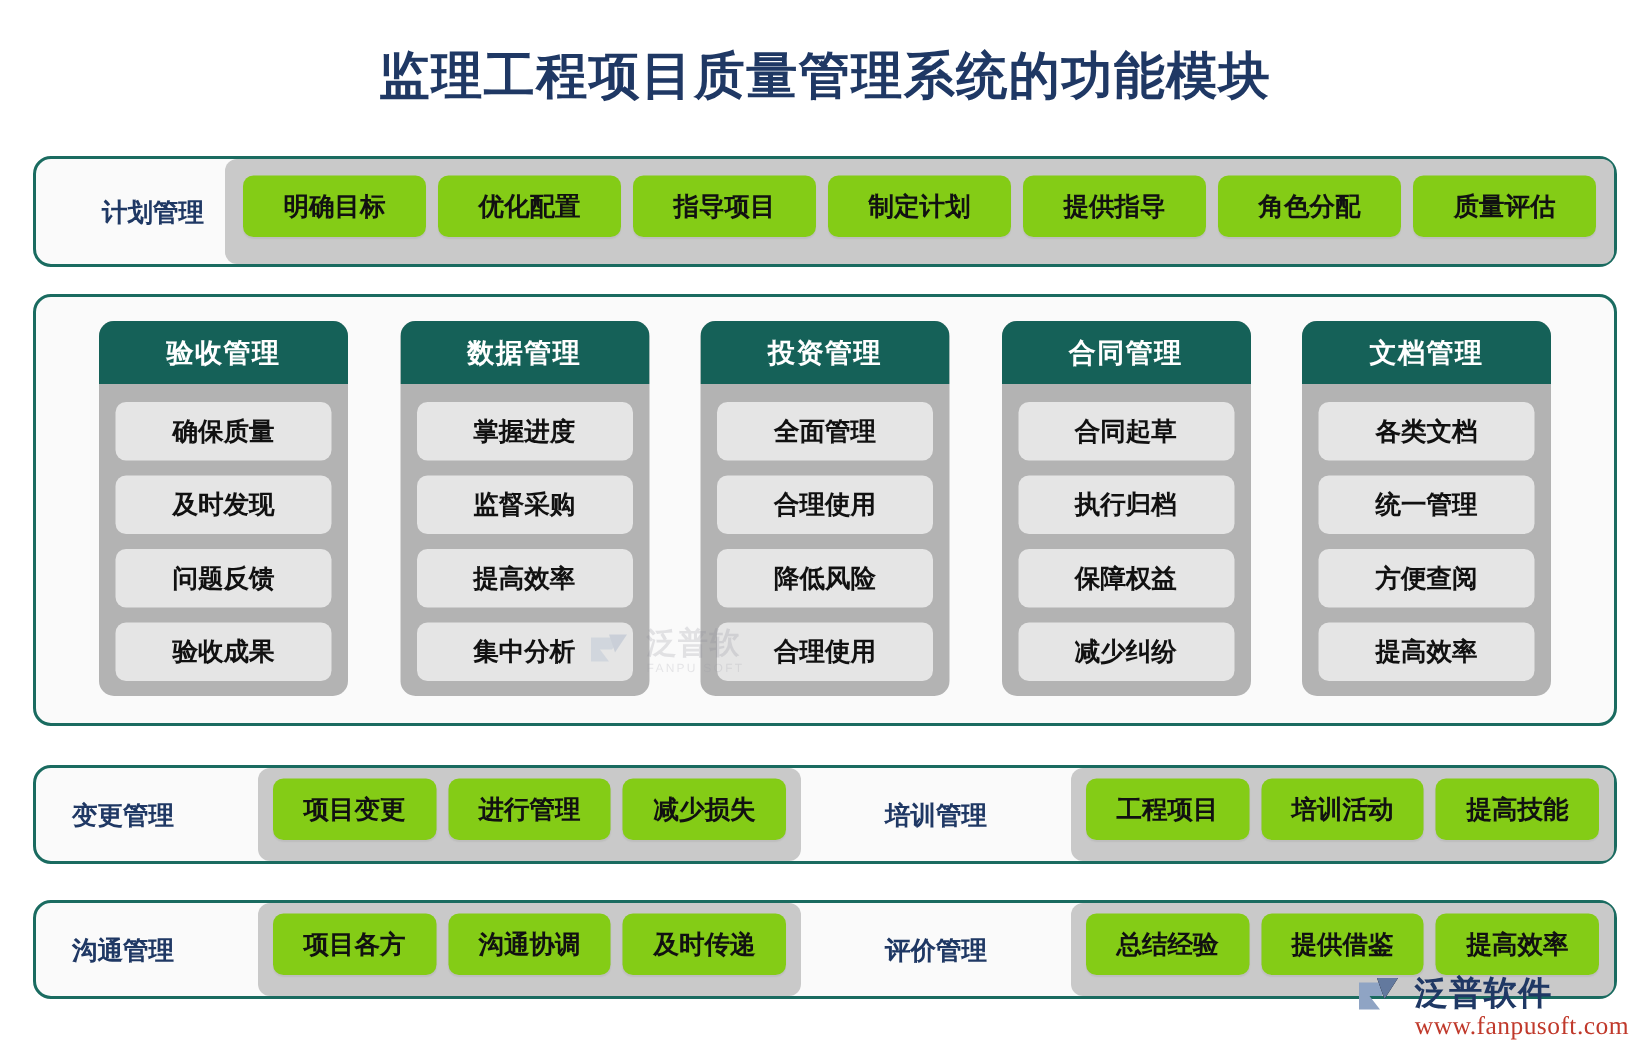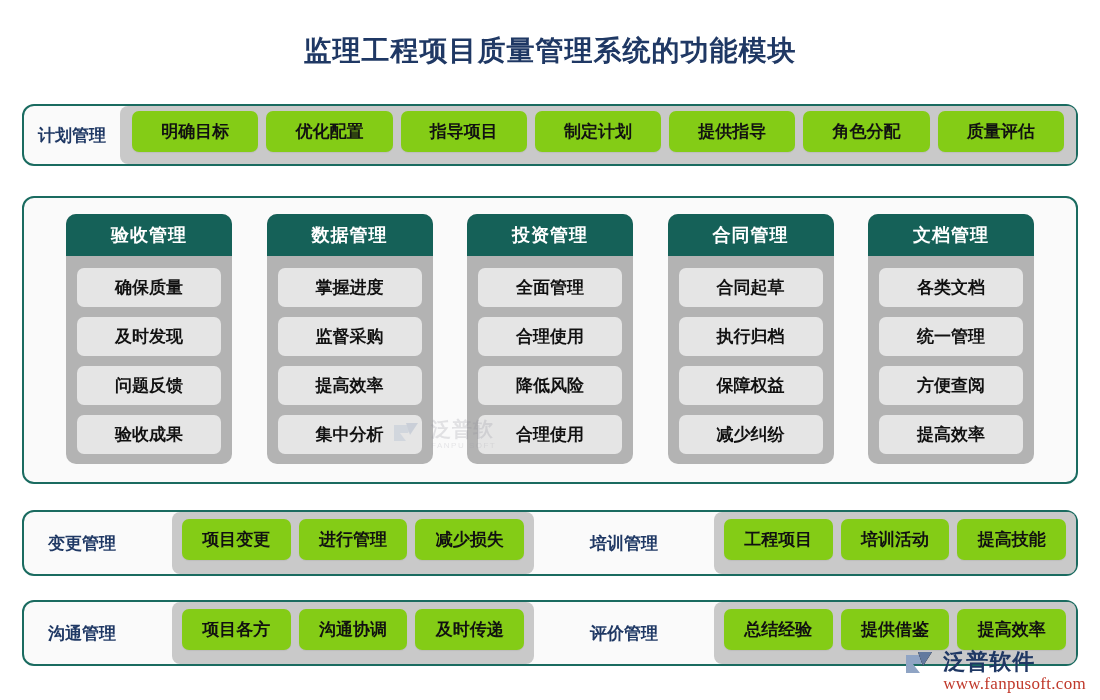--- a/index.html
+++ b/index.html
@@ -13,21 +13,21 @@
     height: 700px;
     font-family: "Liberation Sans", "DejaVu Sans", sans-serif;
     position: relative;
     overflow: hidden;
     color: #1f3864;
   }
 
   
   .page-title {
     text-align: center;
-    font-size: 28px;
+    font-size: 34px;
     font-weight: bold;
     color: #1f3864;
     letter-spacing: 1px;
     margin: 0;
     padding: 28px 0 0 0;
     height: 46px;
     line-height: 46px;
   }
 
   
@@ -70,21 +70,21 @@
     font-size: 17px;
     font-weight: bold;
     color: #111111;
     white-space: nowrap;
     padding: 9px 16px;
     text-align: center;
     box-shadow: 0 1px 1px rgba(0,0,0,0.06);
   }
 
   
-  #row-plan { left: 22px; top: 104px; width: 1056px; height: 62px; }
+  #row-plan { left: 22px; top: 104px; width: 1056px; height: 74px; padding-left: 30px; }
   #row-plan .chip-strip { flex: 1 1 auto; justify-content: space-between; padding: 6px 12px 13px 12px; gap: 8px; }
   #row-plan .chip { flex: 1 1 0; }
 
   
   #panel-columns {
     left: 22px; top: 196px; width: 1056px; height: 288px;
     display: flex;
     align-items: stretch;
     justify-content: space-between;
     padding: 16px 42px 18px 42px;

